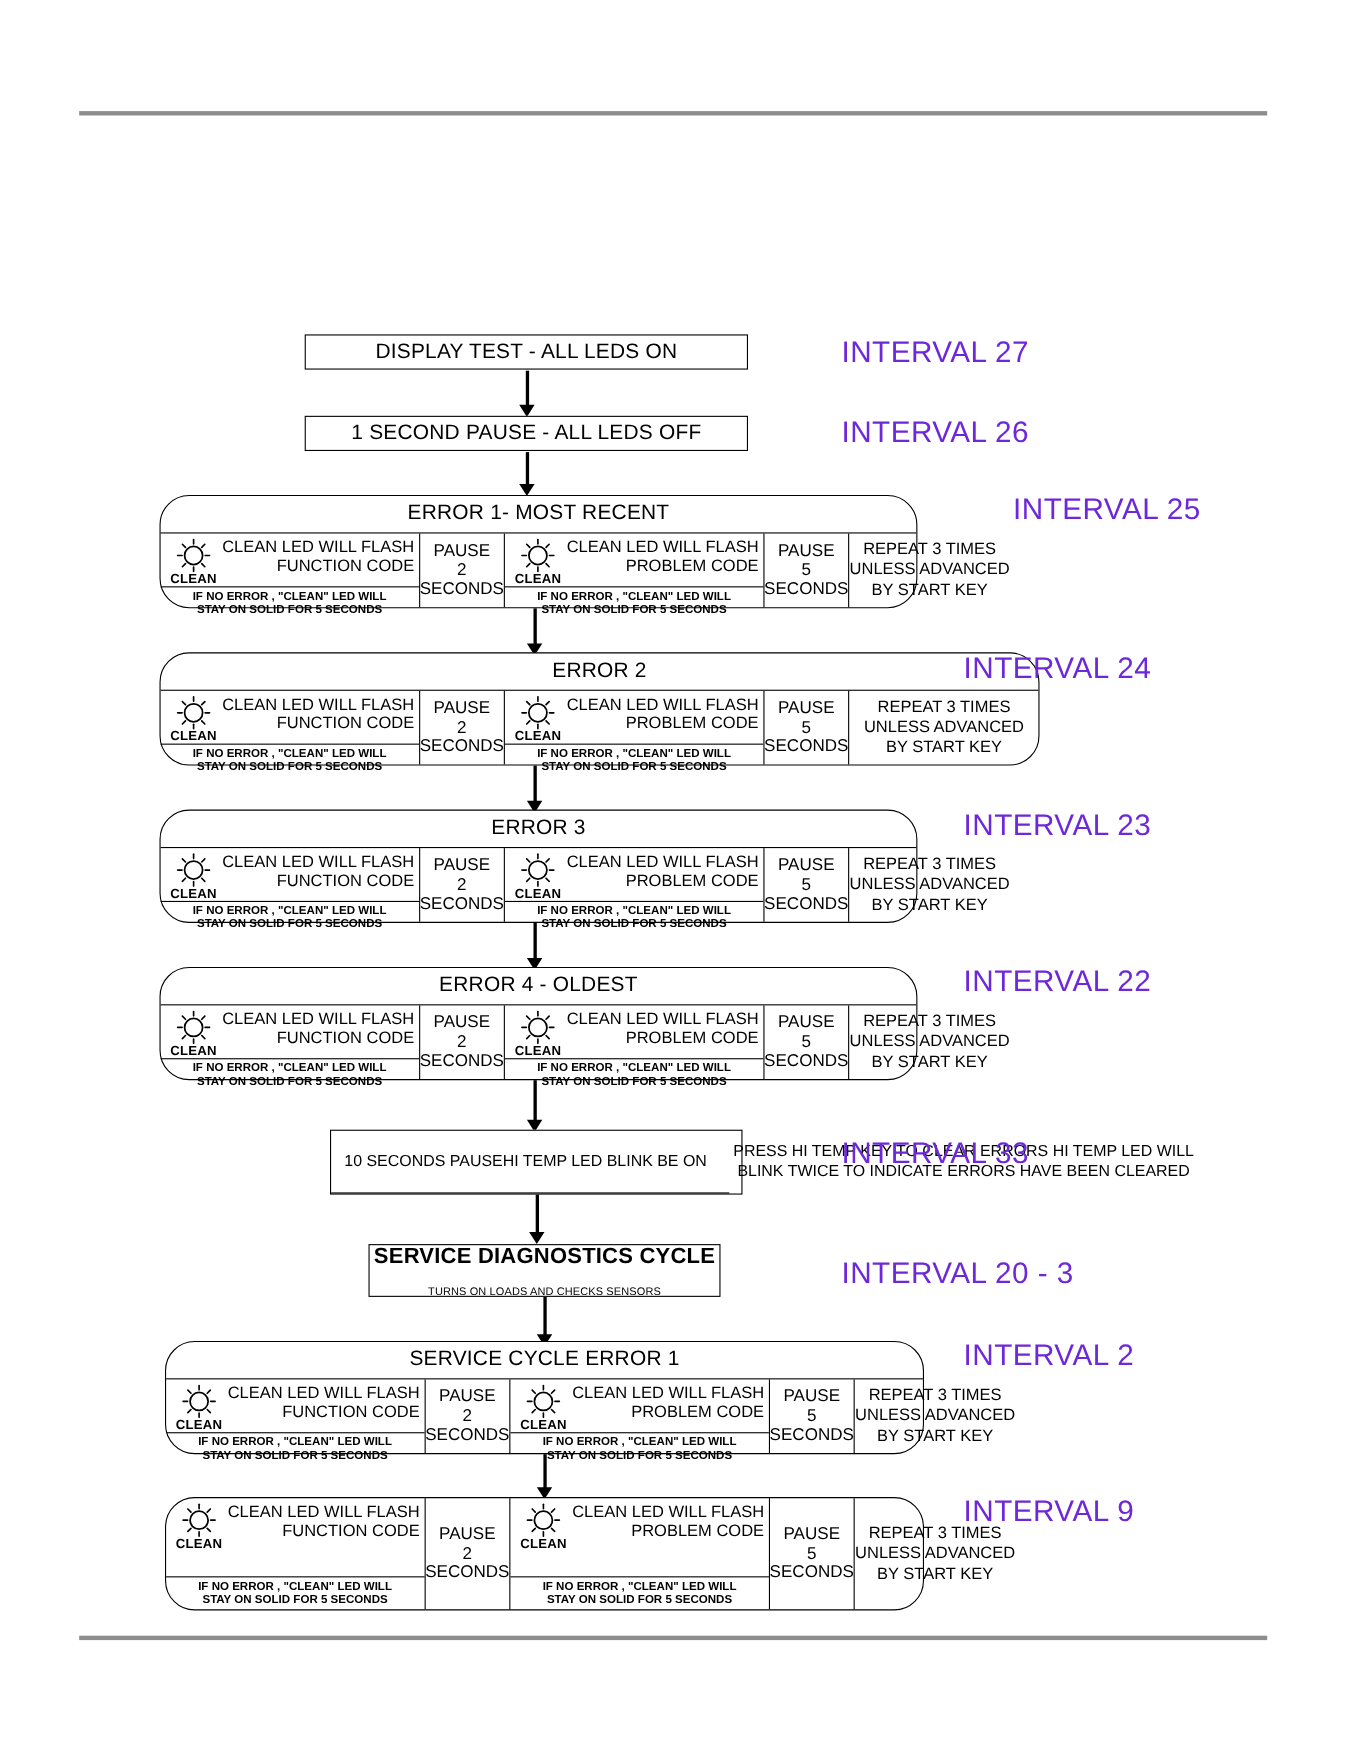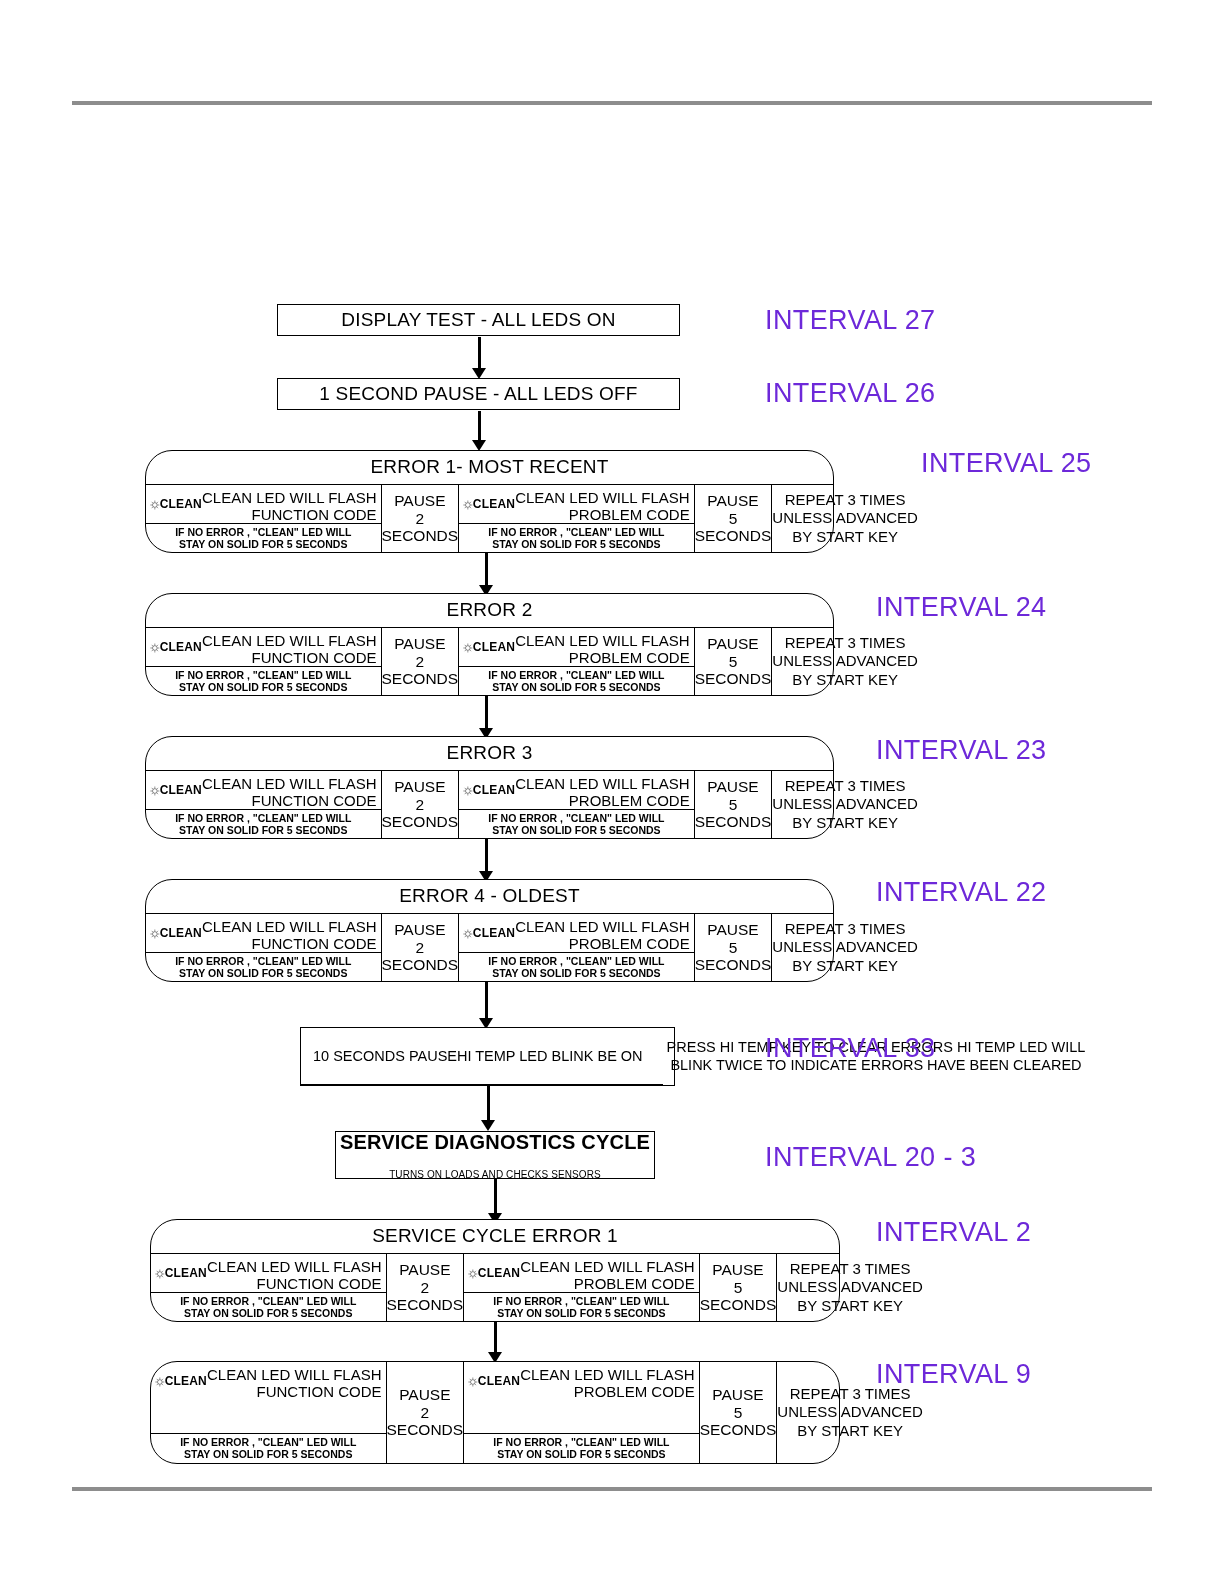--- a/index.html
+++ b/index.html
@@ -108,21 +108,21 @@
     font-size: 10.5px;
     font-weight: bold;
     line-height: 1.16;
     padding: 2px 2px 3px;
     white-space: nowrap;
   }
   .led-wrap {
     width: 52px;
     flex: 0 0 52px;
     display: flex;
-    flex-direction: row;
+    flex-direction: column;
     align-items: center;
     padding-top: 1px;
   }
   .led-wrap .led-label {
     font-size: 12px;
     font-weight: bold;
     letter-spacing: .2px;
     margin-top: -2px;
   }
   .col.code .code-text {
@@ -296,21 +296,21 @@
     </div>
   </div>
 </div>
 <div class="interval" style="left:884px; top:448px;margin-left:37px;">INTERVAL 25</div>
 
 <div class="arrow" style="left:479px; top:553px; height:44px;">
   <div class="shaft" style="height:34px;"></div>
   <div class="head" style="top:32px;"></div>
 </div>
 
-<div class="node errblock" style="left:145px; top:593px; width:689px; height:103px;">
+<div class="node errblock" style="left:145px; top:593px; width:800px; height:103px;">
   <div class="title">ERROR 2</div>
   <div class="cols">
     <div class="col code" style="flex:0 0 193px;">
       <div class="upper">
         <div class="led-wrap">
           <svg width="34" height="32" viewBox="0 0 34 32">
             <circle cx="17" cy="16" r="8.2" fill="none" stroke="#000" stroke-width="1.6"></circle>
             <g stroke="#000" stroke-width="1.5" stroke-linecap="round">
               <line x1="17" y1="1.5" x2="17" y2="5.5"></line>
                 <line x1="17" y1="26.5" x2="17" y2="30.5"></line>

